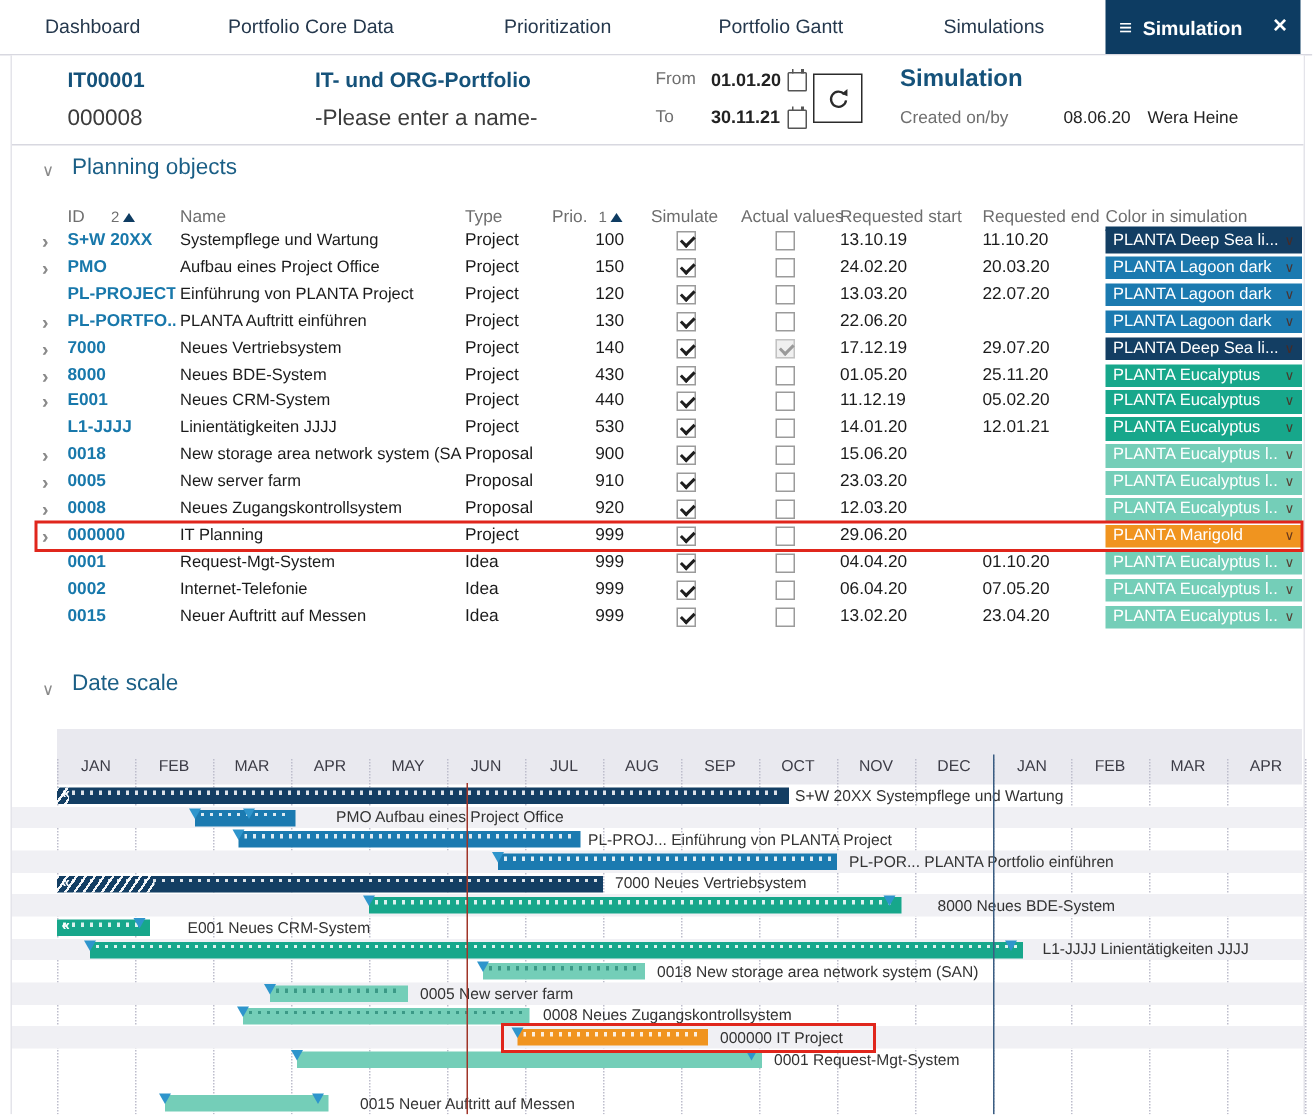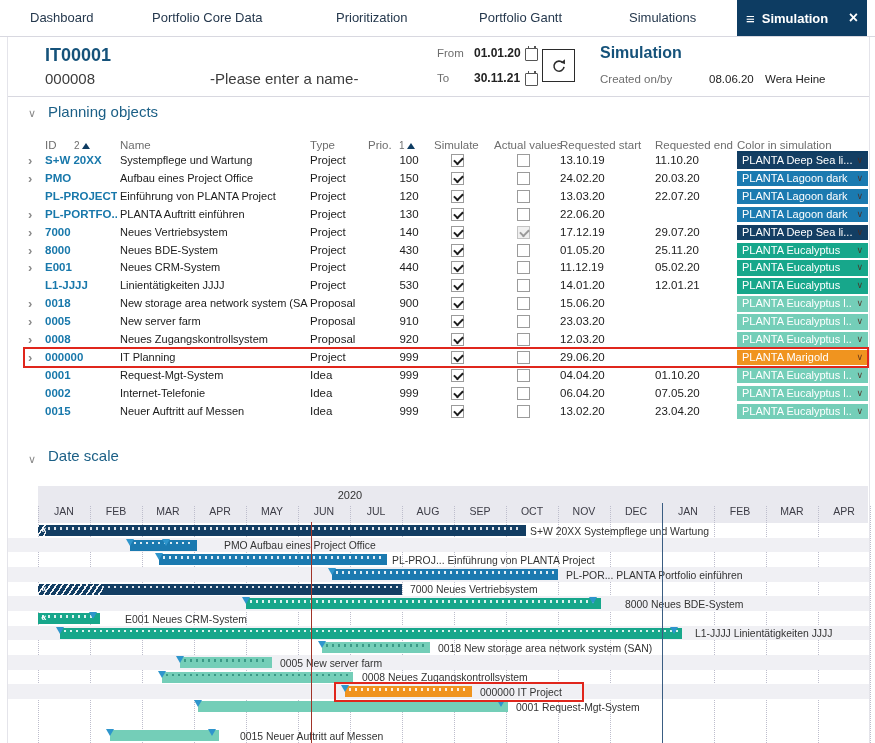--- a/index.html
+++ b/index.html
@@ -11,21 +11,21 @@
   #active-tab{position:absolute;left:737px;top:0;width:130px;height:36px;background:#0d3c62;color:#fff;
       display:flex;align-items:center;box-sizing:border-box;padding:0 9px;}
   #active-tab .burger{font-size:15px;font-weight:bold;margin-right:7px;}
   #active-tab .tlabel{font-size:13px;font-weight:bold;flex:1;}
   #active-tab .closex{font-size:16px;font-weight:bold;margin-left:6px;}
   
   .frame-l{position:absolute;left:7px;top:37px;width:1px;height:706px;background:#e4e4ea;}
   .frame-r{position:absolute;left:869px;top:37px;width:1px;height:706px;background:#e4e4ea;}
   
   #hdr{position:absolute;left:8px;top:37px;width:861px;height:59px;background:#fff;border-bottom:1px solid #d8d8e0;}
-  .h-big{position:absolute;font-size:18px;font-weight:bold;color:#15527a;white-space:nowrap;}
+  .h-big{position:absolute;font-size:14px;font-weight:bold;color:#15527a;white-space:nowrap;}
   .h-sub{position:absolute;font-size:15px;color:#3c3c3c;white-space:nowrap;}
   .h-lbl{position:absolute;font-size:11.5px;color:#6e6e6e;white-space:nowrap;}
   .h-val{position:absolute;font-size:12px;color:#222;font-weight:bold;white-space:nowrap;}
   .h-val2{position:absolute;font-size:11.5px;color:#222;white-space:nowrap;}
   .cal{position:absolute;width:11px;height:11px;border:1.2px solid #555;border-radius:1px;}
   .cal::before{content:'';position:absolute;left:1.5px;top:-3.5px;width:1.5px;height:3px;background:#555;}
   .cal::after{content:'';position:absolute;right:1.5px;top:-3.5px;width:1.5px;height:3px;background:#555;}
   #refresh-btn{position:absolute;left:534px;top:12px;width:31px;height:31px;border:1.6px solid #2b2b2b;
       display:flex;align-items:center;justify-content:center;background:#fff;cursor:pointer;}
   
@@ -35,21 +35,21 @@
   .th{position:absolute;top:139px;font-size:11.5px;color:#6e6e6e;white-space:nowrap;}
   .sortnum{font-size:10px;color:#6e6e6e;}
   .sortup{display:inline-block;width:0;height:0;border-left:4px solid transparent;border-right:4px solid transparent;
       border-bottom:6px solid #0e3c62;margin-left:2px;}
   #col-underline{position:absolute;left:737px;top:151px;width:131px;height:3px;background:#0e3c62;}
   .trow{position:absolute;left:0;width:875px;height:18px;font-size:11.5px;}
   .exp{position:absolute;left:28px;top:1px;font-size:13px;font-weight:bold;color:#8a8a8a;cursor:pointer;line-height:15px;}
   .cid{position:absolute;left:45px;top:2px;width:72px;font-weight:bold;color:#1878ab;white-space:nowrap;overflow:hidden;}
   .cname{position:absolute;left:120px;top:2px;width:188px;font-size:11px;white-space:nowrap;overflow:hidden;color:#1b1b1b;}
   .ctype{position:absolute;left:310px;top:2px;color:#1b1b1b;}
-  .cprio{position:absolute;left:385px;top:2px;width:48px;text-align:center;color:#1b1b1b;}
+  .cprio{position:absolute;left:368px;top:2px;width:48px;text-align:right;color:#1b1b1b;}
   .cb{position:absolute;top:2px;width:13px;height:13px;border:1px solid #9b9b9b;background:#fff;box-sizing:border-box;cursor:pointer;}
   .cb.sim{left:451px;} .cb.act{left:517px;}
   .cb.on::after{content:'';position:absolute;left:2px;top:2px;width:7px;height:4px;
       border-left:2px solid #1e1e1e;border-bottom:2px solid #1e1e1e;transform:rotate(-45deg);}
   .cb.dis{background:#f0f0f0;border-color:#c2c2c2;}
   .cb.dis::after{border-color:#9a9a9a;}
   .cstart{position:absolute;left:560px;top:2px;color:#1b1b1b;}
   .cend{position:absolute;left:655px;top:2px;color:#1b1b1b;}
   .cdrop{position:absolute;left:737px;top:1px;width:131px;height:15.5px;color:#fff;font-size:11px;
       line-height:15.5px;box-sizing:border-box;padding-left:5px;cursor:pointer;}
@@ -96,20 +96,21 @@
     </div>
     <div id="nav-line"></div>
   </div>
 
   <div class="frame-l"></div>
   <div class="frame-r"></div>
 
   <div id="hdr">
     <span class="h-big" style="left:37px;top:8px">IT00001</span>
     <span class="h-sub" style="left:37px;top:33px">000008</span>
+    <span class="h-big" style="left:202px;top:8px">IT- und ORG-Portfolio</span>
     <span class="h-sub" style="left:202px;top:33px">-Please enter a name-</span>
     <span class="h-lbl" style="left:429px;top:10px">From</span>
     <span class="h-val" style="left:466px;top:9px">01.01.20</span>
     <span class="cal" style="left:517px;top:11px"></span>
     <span class="h-lbl" style="left:429px;top:35px">To</span>
     <span class="h-val" style="left:466px;top:34px">30.11.21</span>
     <span class="cal" style="left:517px;top:36px"></span>
     <div id="refresh-btn">
       <svg width="18" height="18" viewBox="0 0 20 20">
         <path d="M15.6 11a5.6 5.6 0 1 1-1.4-4.6" fill="none" stroke="#2b2b2b" stroke-width="1.7"></path>
@@ -315,21 +316,20 @@
         <span class="cdrop" style="background:#74ceb8"><span class="cdlab">PLANTA Eucalyptus l...</span><span class="chev">∨</span></span>
       </div>
     </div>
   <div id="row-highlight"></div>
 
   <span class="sec-chev" style="left:28px;top:453px">∨</span>
   <span class="sec-title" style="left:48px;top:447px">Date scale</span>
 
   <div id="gantt">
     <div id="ghead"></div>
-    <div id="gyear">2020</div>
     <div id="gmonths">
         <div class="mcell" style="left: 38px;">JAN</div>
         <div class="mcell" style="left: 90px;">FEB</div>
         <div class="mcell" style="left: 142px;">MAR</div>
         <div class="mcell" style="left: 194px;">APR</div>
         <div class="mcell" style="left: 246px;">MAY</div>
         <div class="mcell" style="left: 298px;">JUN</div>
         <div class="mcell" style="left: 350px;">JUL</div>
         <div class="mcell" style="left: 402px;">AUG</div>
         <div class="mcell" style="left: 454px;">SEP</div>

